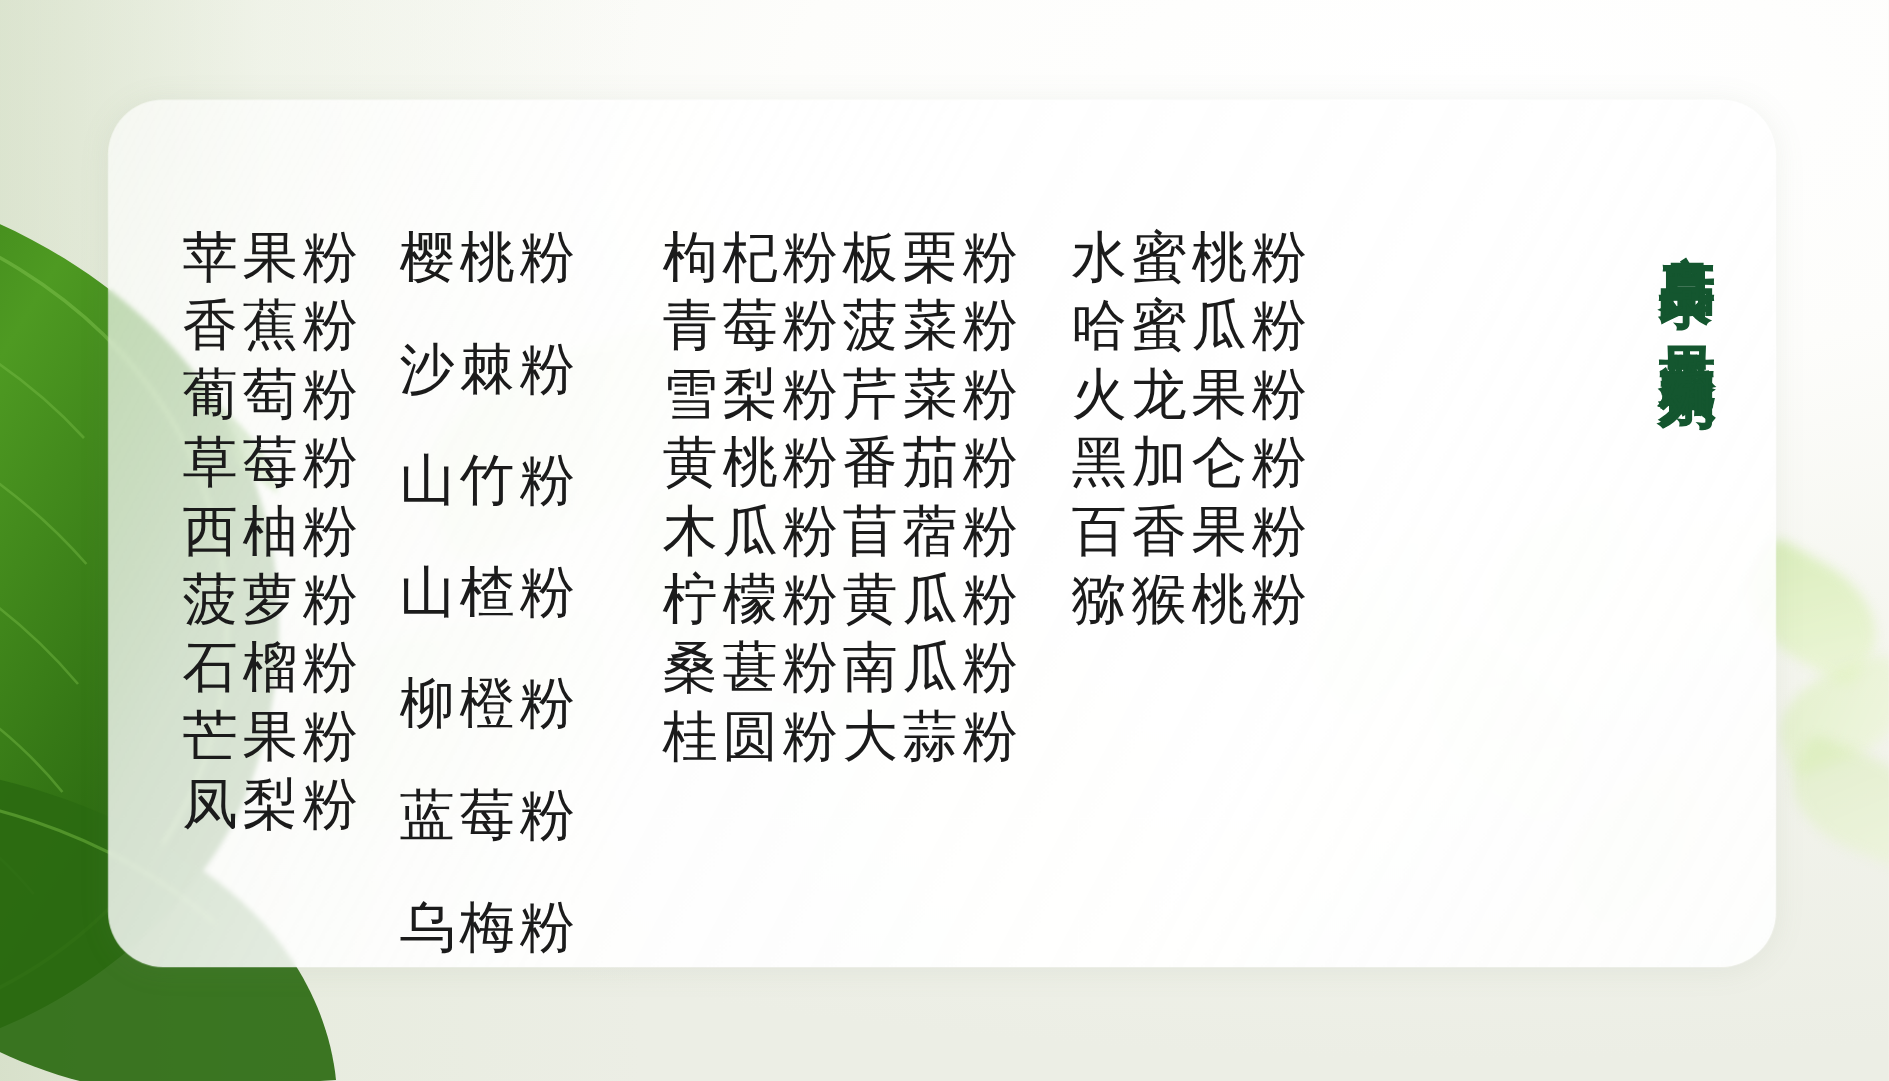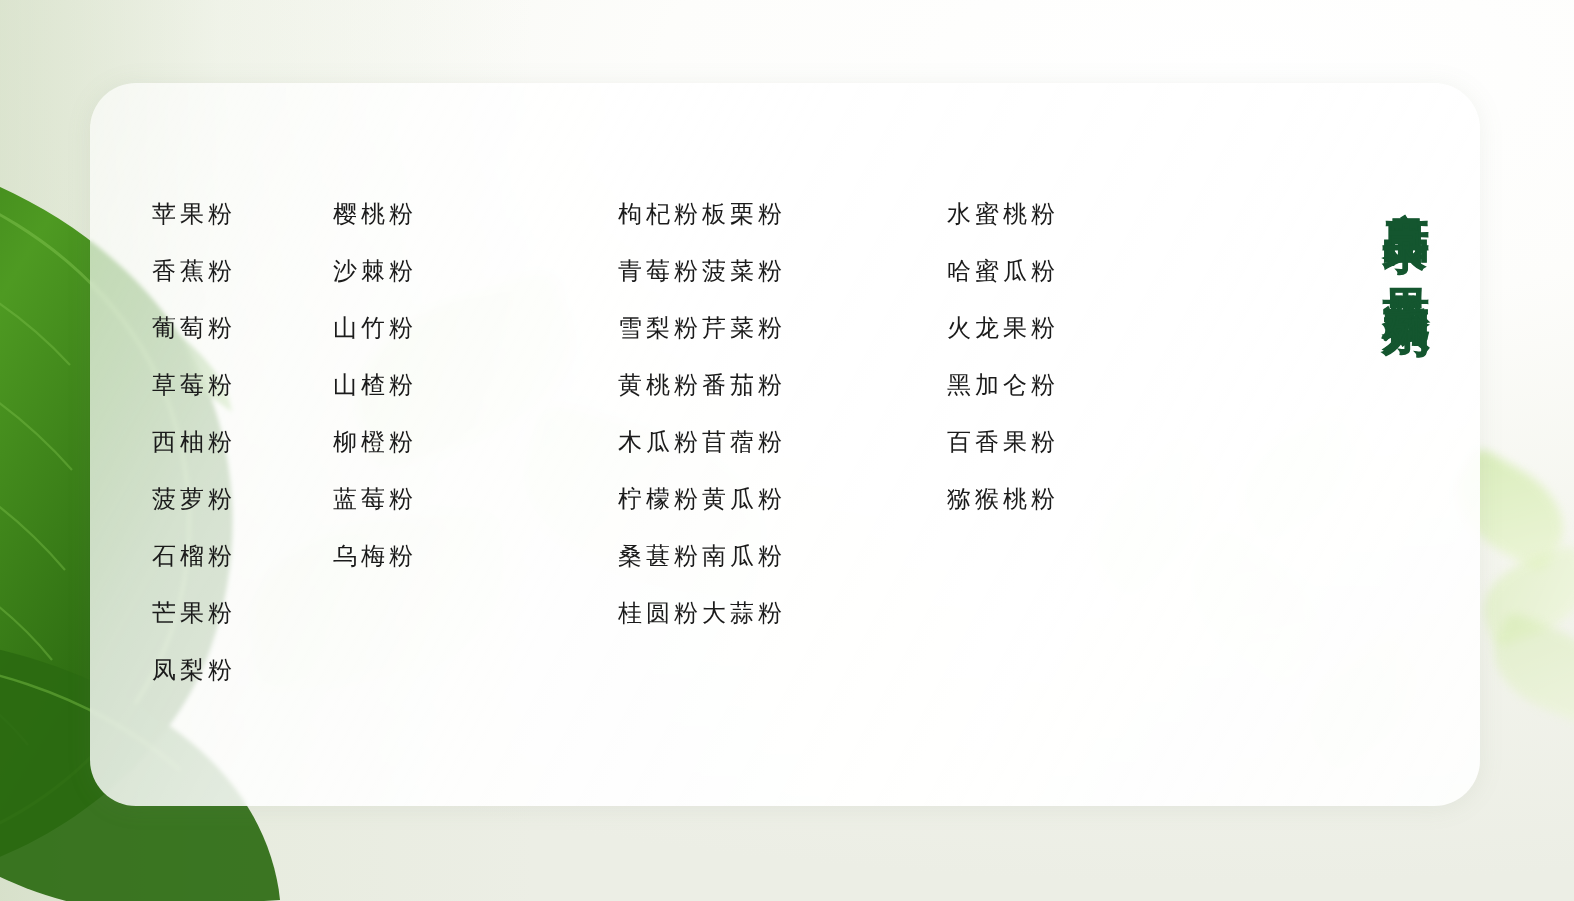--- a/index.html
+++ b/index.html
@@ -55,35 +55,35 @@
 
   
   #grid{
     position:absolute;
     left:152px;top:186px;
     display:flex;
     align-items:flex-start;
   }
   .col{display:flex;flex-direction:column;}
   .item{
-    font-size:24px;
+    font-size:46px;
     line-height:57px;
     height:57px;
     color:#1b1b1b;
     letter-spacing:4px;
     white-space:nowrap;
     font-family:"DejaVu Sans","Liberation Sans",sans-serif;
     font-weight:400;
   }
   .c1{width:181px;}
-  .c2{width:182px;}
+  .c2{width:182px;gap:36px;}
   .c3{width:187px;text-align:right;}
   .c4{width:191px;}
   .c5{width:220px;}
-  .c6{width:220px;align-items:center;}
+  .c6{width:220px;}
 
   
   #title{
     position:absolute;
     left:1362px;top:176px;
     width:72px;
     writing-mode:vertical-rl;
     text-orientation:upright;
     font-size:46px;
     line-height:1.18;

